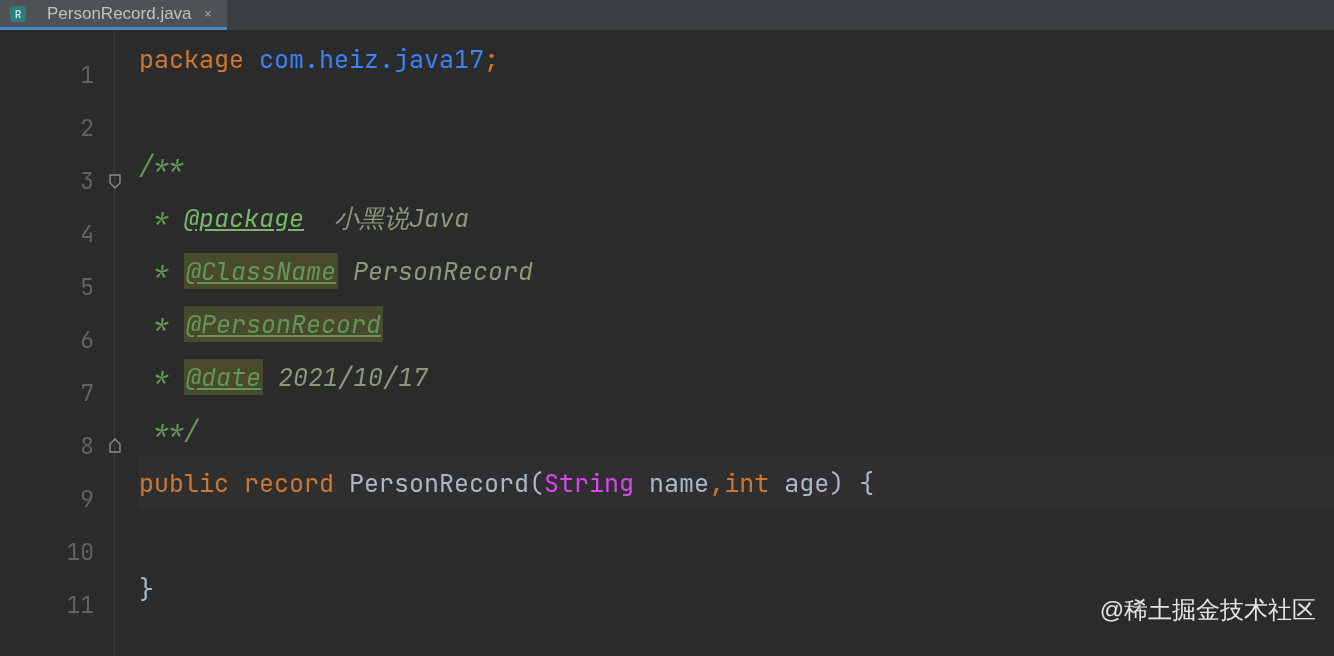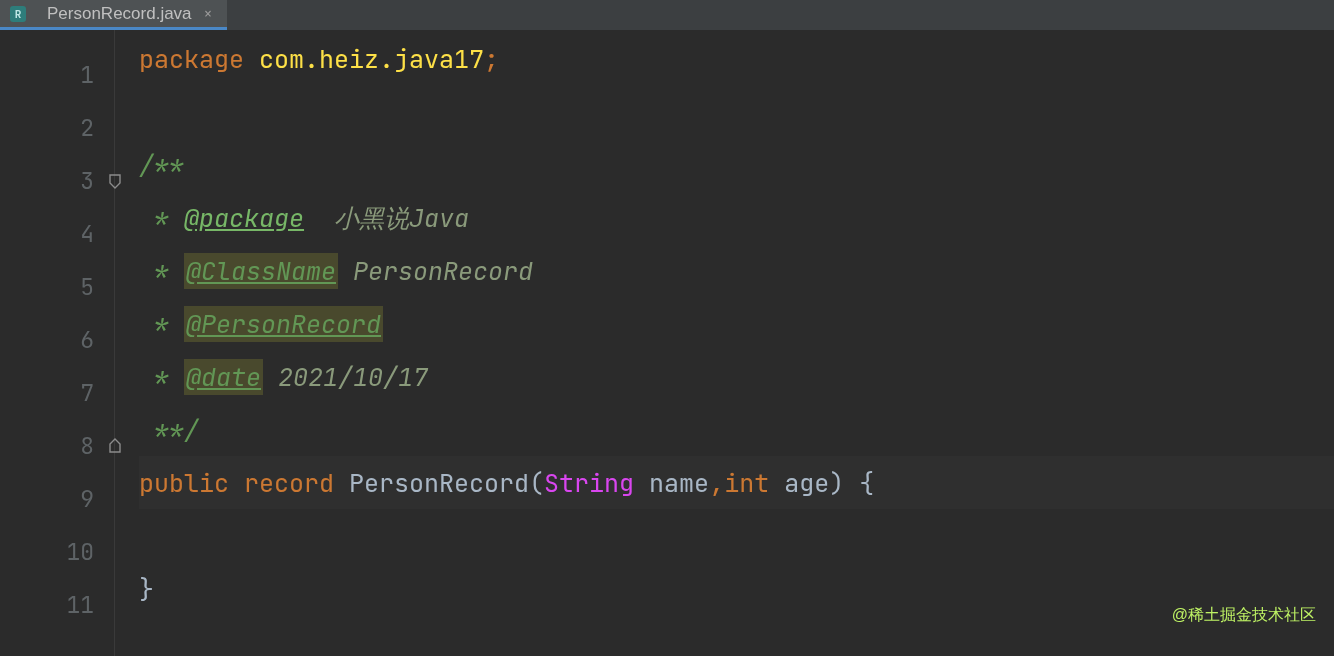--- a/index.html
+++ b/index.html
@@ -91,21 +91,21 @@
   padding-left: 24px;
 }
 .code-line {
   height: 53px;
   display: flex;
   align-items: center;
   font-size: 25px;
   white-space: pre;
 }
 .tok-keyword { color: #cc7832; }
-.tok-package-name { color: #fde047; }
+.tok-package-name { color: #3b82f6; }
 .tok-semi { color: #cc7832; }
 .tok-javadoc { color: #629755; font-style: italic; }
 .tok-doctag-hl {
   color: #629755;
   font-style: italic;
   text-decoration: underline;
   background: rgba(128,128,50,0.35);
   padding: 1px 2px;
 }
 .tok-doctag-u {
@@ -117,22 +117,22 @@
 .tok-class-name { color: #a9b7c6; }
 .tok-type { color: #d946ef; }
 .tok-paren { color: #a9b7c6; }
 .tok-ident { color: #a9b7c6; }
 .tok-brace { color: #a9b7c6; }
 .line-highlight { background: rgba(255,255,255,0.025); }
 .watermark {
   position: absolute;
   right: 18px;
   bottom: 30px;
-  color: #bef264;
-  font-size: 16px;
+  color: #e5e5e5;
+  font-size: 24px;
   font-family: sans-serif;
 }
 </style>
 </head>
 <body>
 
 <div class="tab-bar">
   <div class="tab">
     <span class="tab-icon">R</span>
     <span class="tab-label">PersonRecord.java</span>

